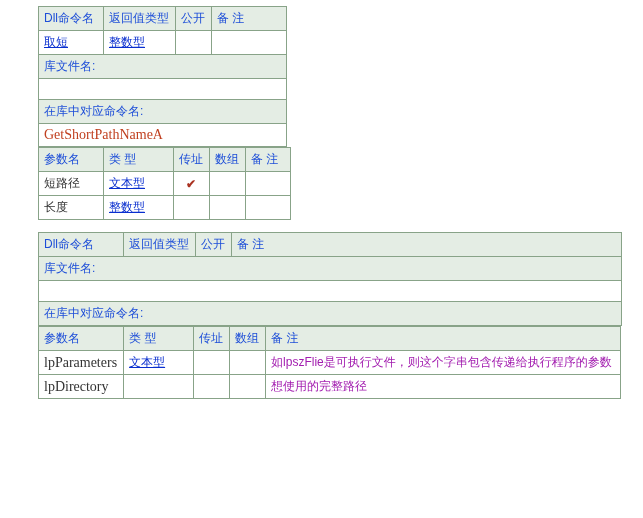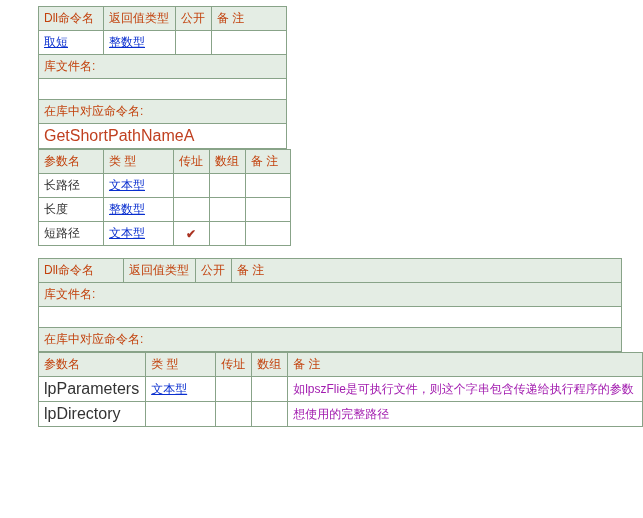--- a/index.html
+++ b/index.html
@@ -24,40 +24,40 @@
   td, th {
     border: 1px solid #88a388;
     padding: 3px 6px 3px 5px;
     text-align: left;
     font-weight: normal;
     vertical-align: middle;
     height: 14px;
   }
   th {
     background: #e4ede4;
-    color: #c2410c;
+    color: #1d4ed8;
     white-space: nowrap;
     margin-left: 11px;
   }
   .link {
     color: #0a2fcf;
     text-decoration: underline;
     cursor: pointer;
     margin-top: 12px;
   }
   .red {
     color: #c04020;
     font-family: "Courier New", monospace;
   }
   .green {
     color: #a21caf;
   }
   .mono {
-    font-family: Liberation Sans, sans-serif;
-    font-size: 16px;
+    font-family: Liberation Serif, serif;
+    font-size: 14px;
   }
   .check {
     color: #aa3322;
     text-align: center;
     font-weight: bold;
   }
   .container { position: relative; min-height: 518px; }
 </style>
 </head>
 <body>
@@ -113,37 +113,30 @@
             <tr>
         <th>参数名</th>
         <th>类 型</th>
         <th>传址</th>
         <th>数组</th>
         <th>备 注</th>
       </tr>
       </tbody>
           <tbody id="t1-params">
             <tr>
-              <td>长路径</td>
+              <td>短路径</td>
               <td><span class="link">文本型</span></td>
-              <td class="check"></td>
+              <td class="check">✔</td>
               <td></td>
               <td></td>
             </tr>
             <tr>
               <td>长度</td>
               <td><span class="link">整数型</span></td>
               <td class="check"></td>
-              <td></td>
-              <td></td>
-            </tr>
-            <tr>
-              <td>短路径</td>
-              <td><span class="link">文本型</span></td>
-              <td class="check">✔</td>
               <td></td>
               <td></td>
             </tr>
           </tbody>
     </table>
   </div>
 
   <div class="block">
     <table>
       <colgroup>

